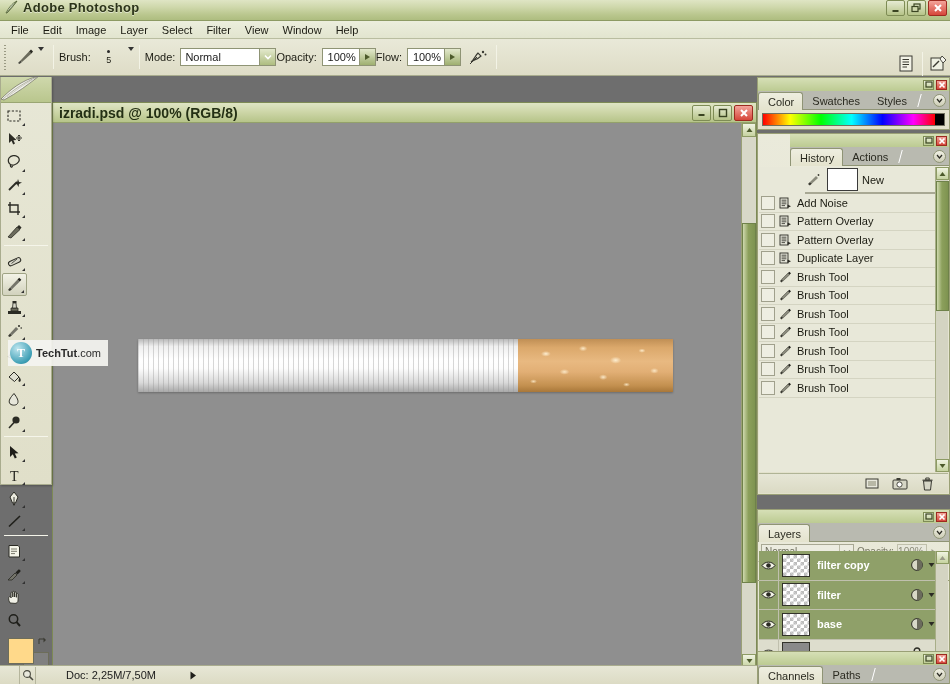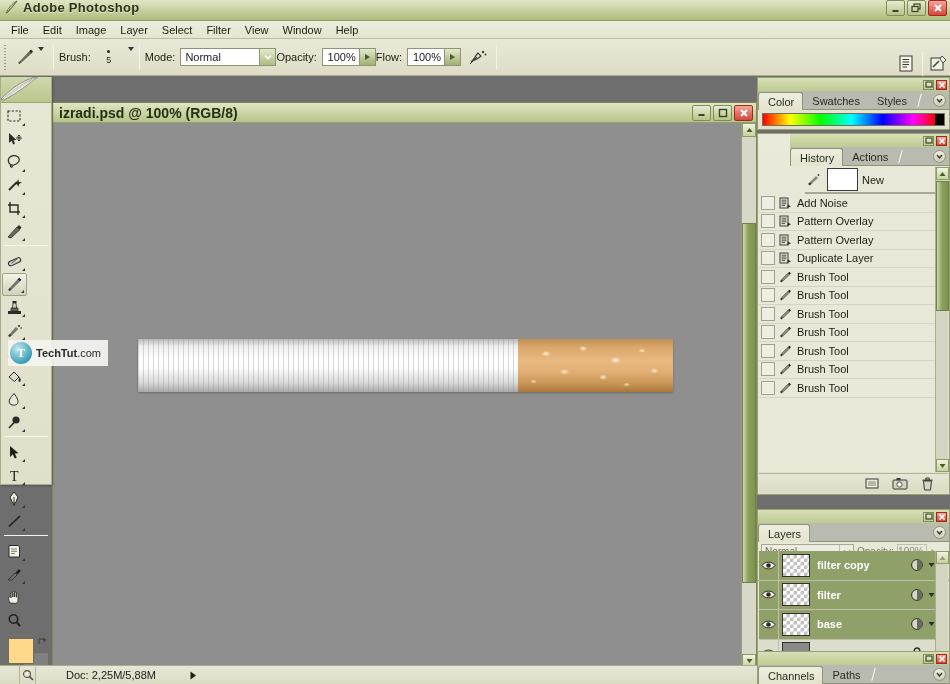--- a/index.html
+++ b/index.html
@@ -718,21 +718,21 @@
 </div>
 
 <div id="statusbar">
   <div style="width:20px;height:18px;border-right:1px solid #b5b59c;"></div>
   <div id="sb-gripbox">
     <svg width="12" height="12" viewBox="0 0 12 12">
         <circle cx="5" cy="5" r="3.4" fill="#e8e8dc" stroke="#4a4a40" stroke-width="1.1"></circle>
         <path d="M7.6 7.6 L11 11" stroke="#4a4a40" stroke-width="1.5"></path>
       </svg>
   </div>
-  <div id="sb-doc">Doc: 2,25M/5,88M</div>
+  <div id="sb-doc">Doc: 2,25M/7,50M</div>
   <div id="sb-more">
     <svg width="8" height="9" viewBox="0 0 8 9">
         <path d="M1.5 0.5 L7 4.5 L1.5 8.5 Z" fill="#1f1f1a"></path>
       </svg>
   </div>
 </div>
 
 <div id="dock">
 
   <div id="colorpal" class="pal">

